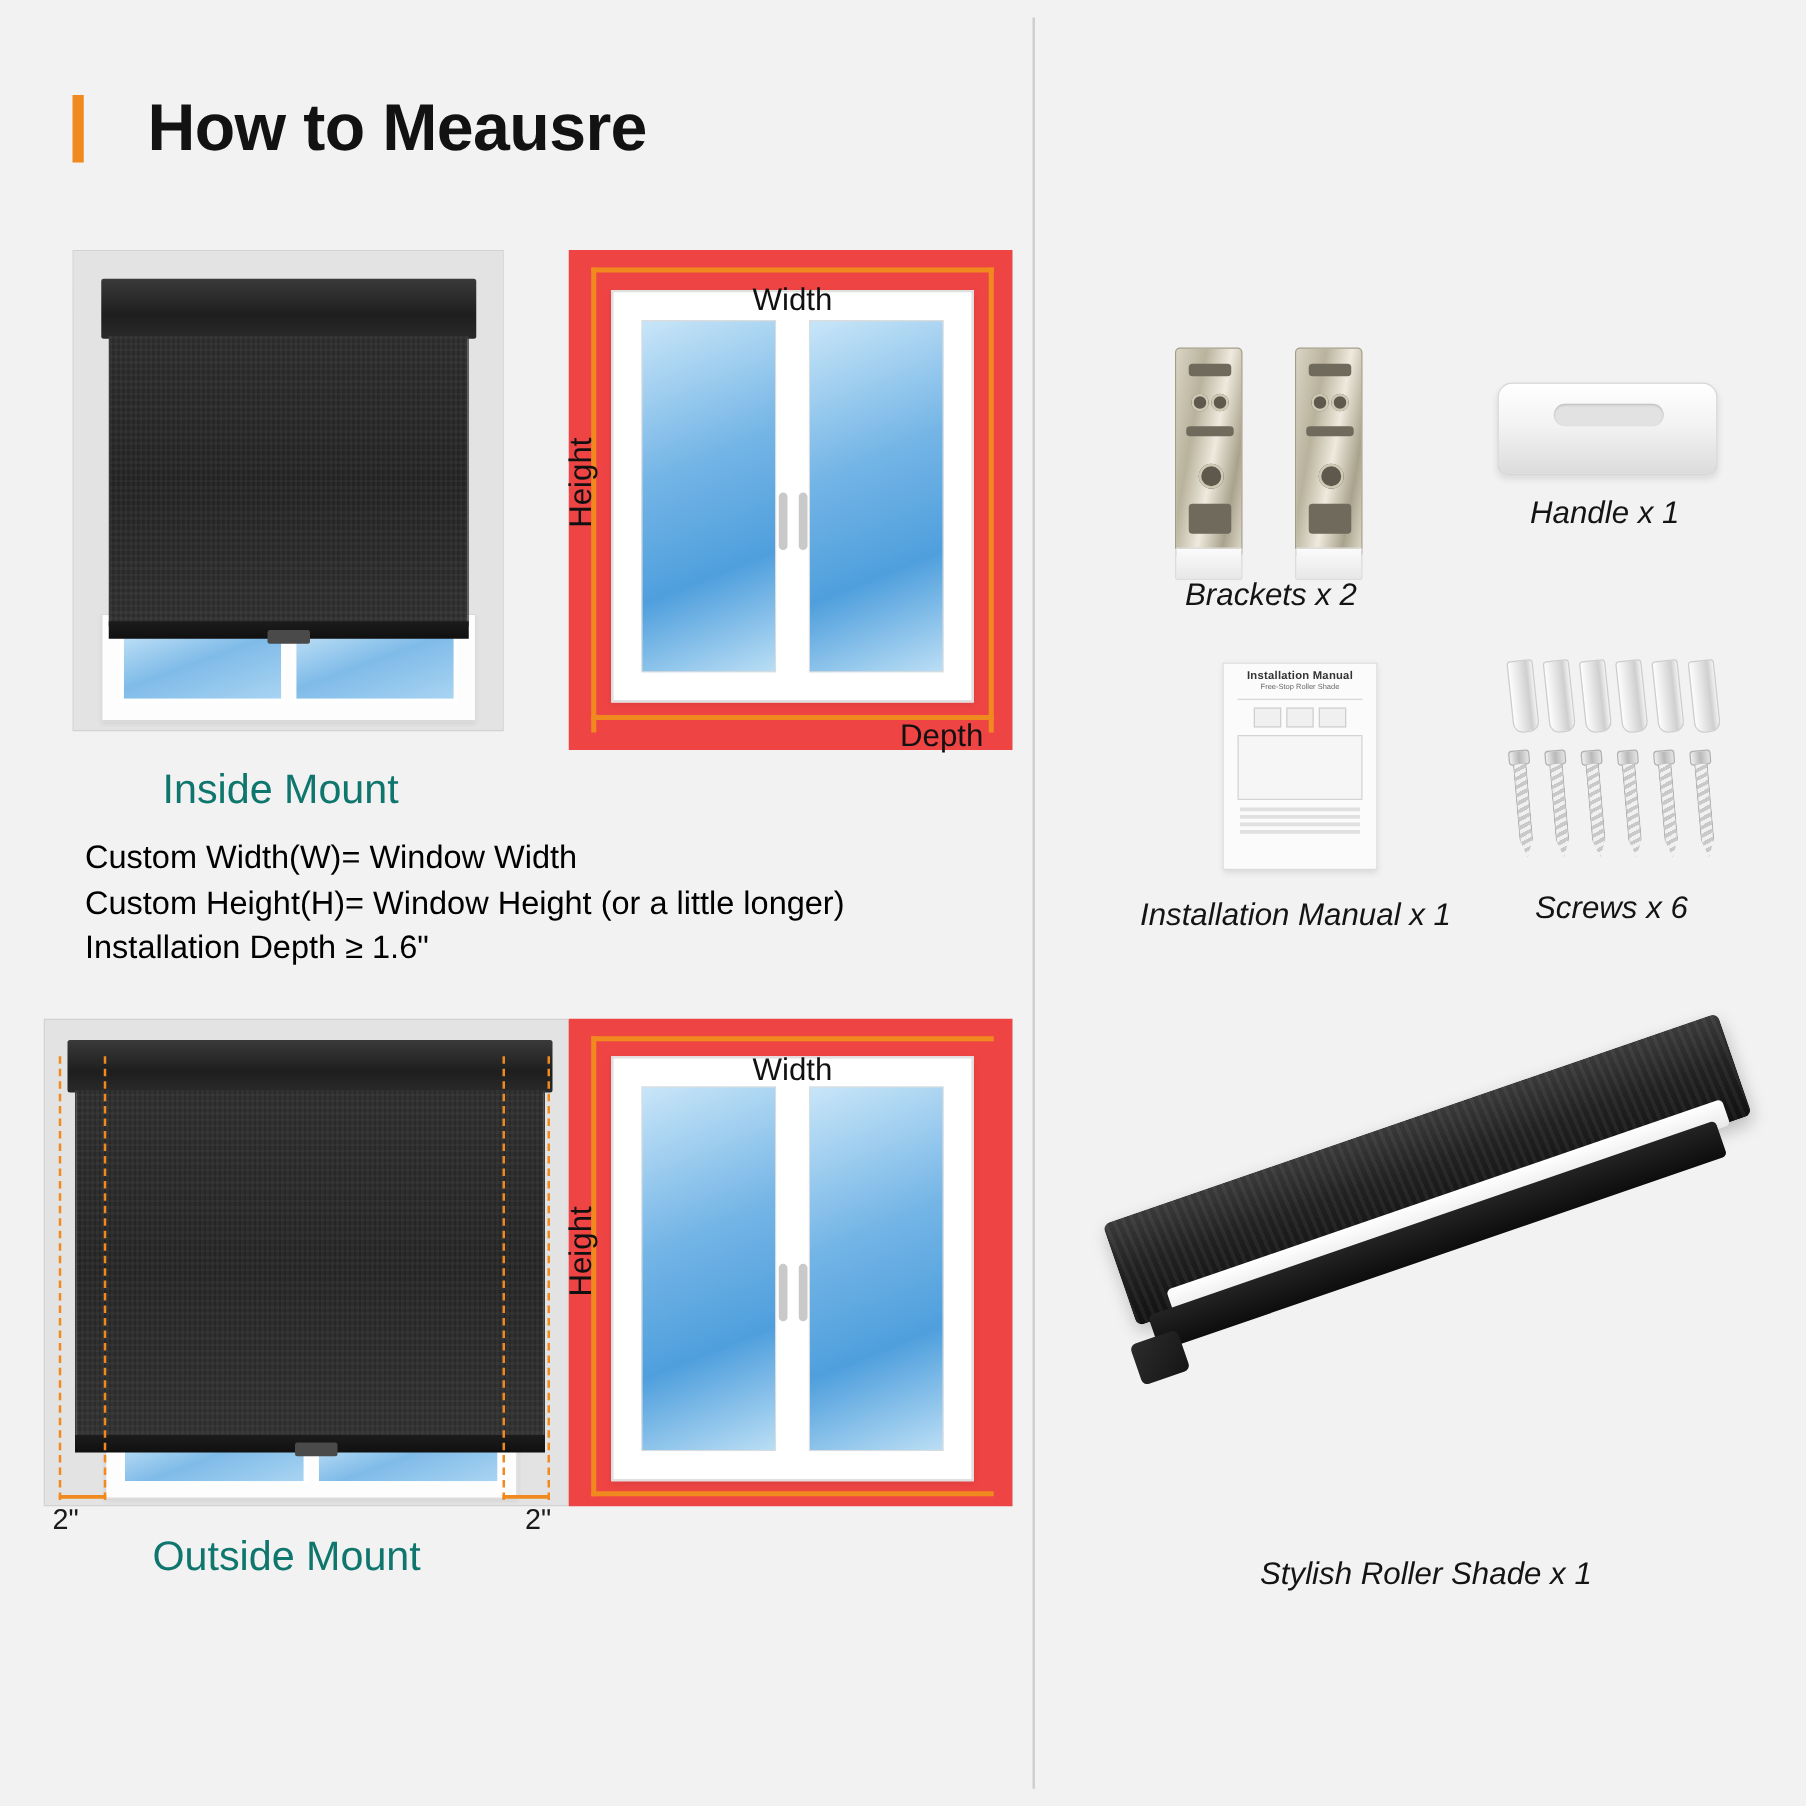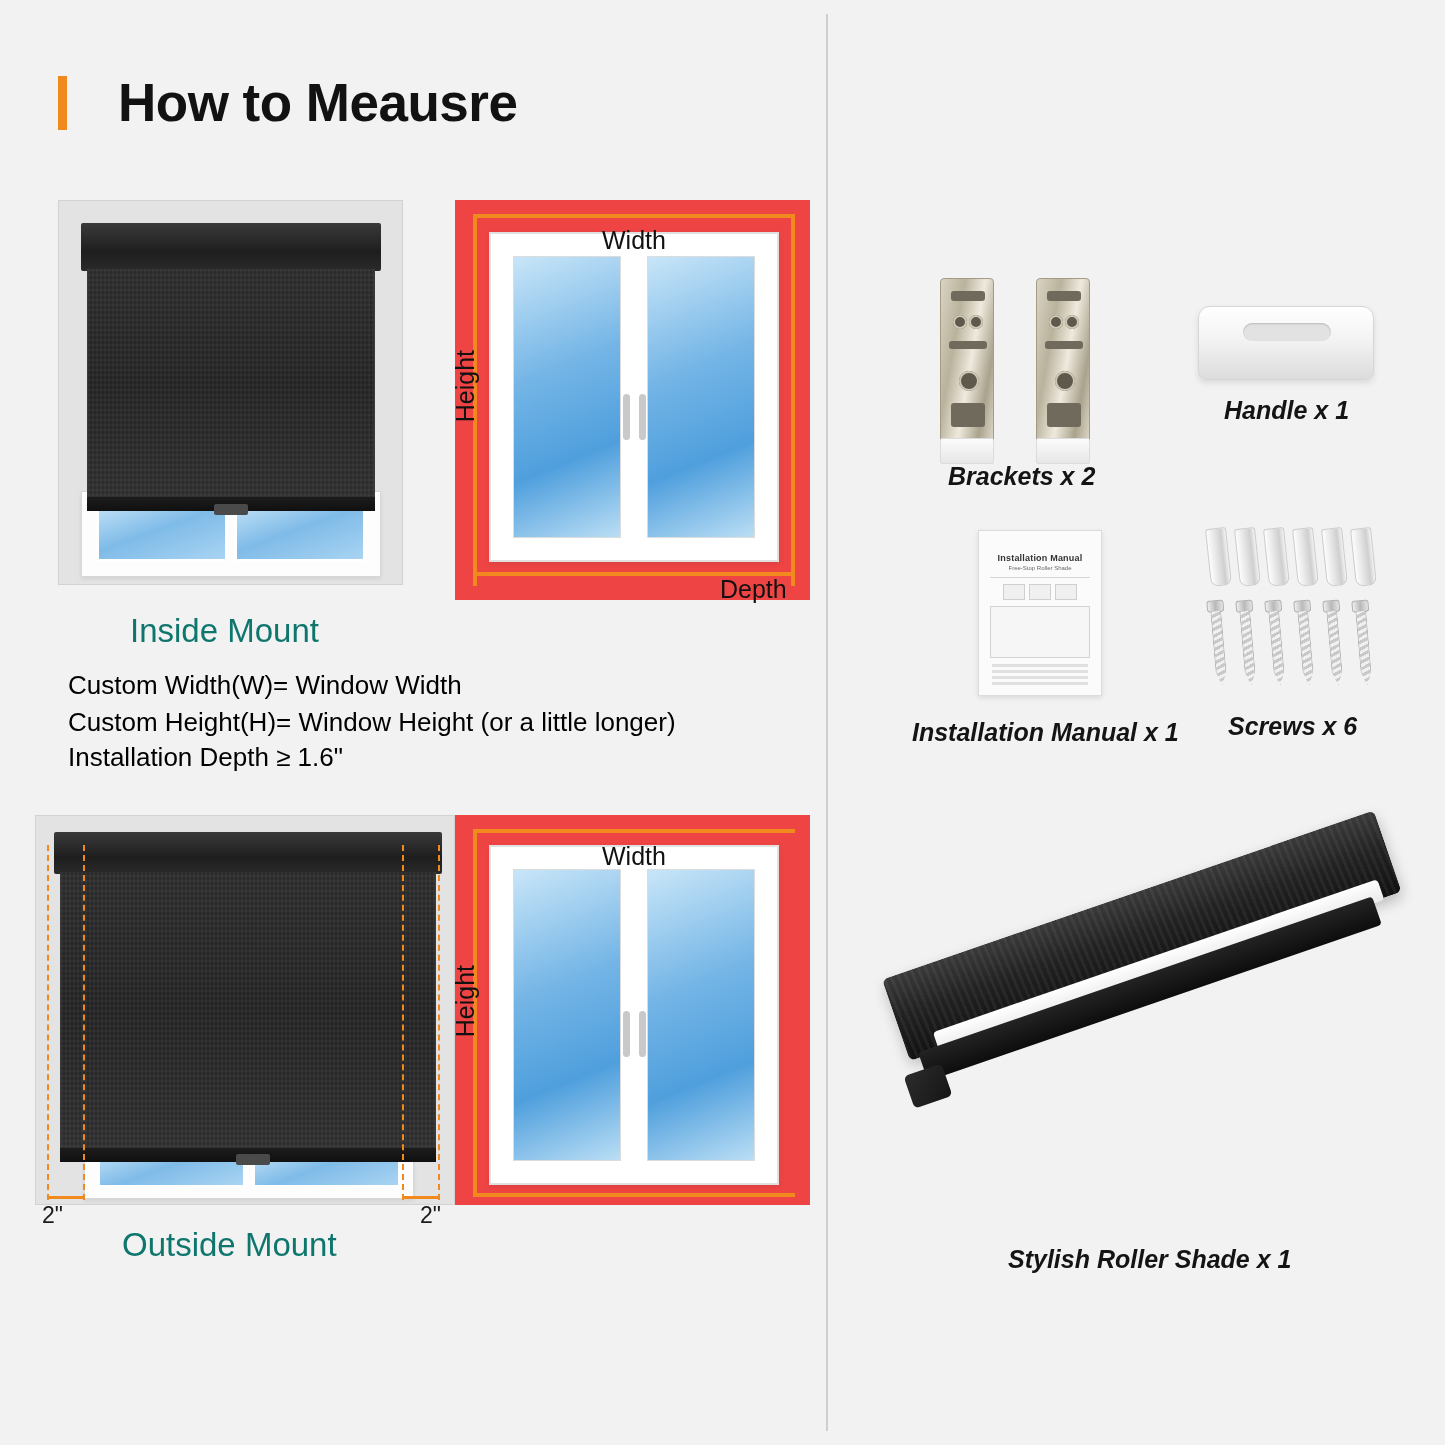--- a/index.html
+++ b/index.html
@@ -152,21 +152,21 @@
   .tick-lbl {
     position: absolute;
     font-size: 23px;
     color: #1a1a1a;
   }
 
   
   .pkg-caption {
     position: absolute;
     font-size: 25px;
-    font-weight: bold;
+    font-weight: normal;
     font-style: italic;
     color: #141414;
     white-space: nowrap;
   }
   .bracket {
     position: absolute;
     width: 54px;
     height: 168px;
     background: linear-gradient(100deg,#d9d4c4 0%, #b9b29c 30%, #efeade 55%, #a9a28c 80%, #ded9c9 100%);
     border: 1px solid #a39b85;
@@ -210,21 +210,21 @@
     background: #e2e2e2;
     box-shadow: inset 0 1px 2px rgba(0,0,0,0.18);
   }
   .manual {
     position: absolute;
     width: 124px;
     height: 166px;
     background: #fbfbfb;
     border: 1px solid #dcdcdc;
     box-shadow: 0 2px 5px rgba(0,0,0,0.10);
-    padding: 22px 9px;
+    padding: 4px 9px;
   }
   .manual .m-title {
     font-size: 9px;
     font-weight: bold;
     text-align: center;
     color: #333;
     letter-spacing: 0.2px;
   }
   .manual .m-sub {
     font-size: 6px;

